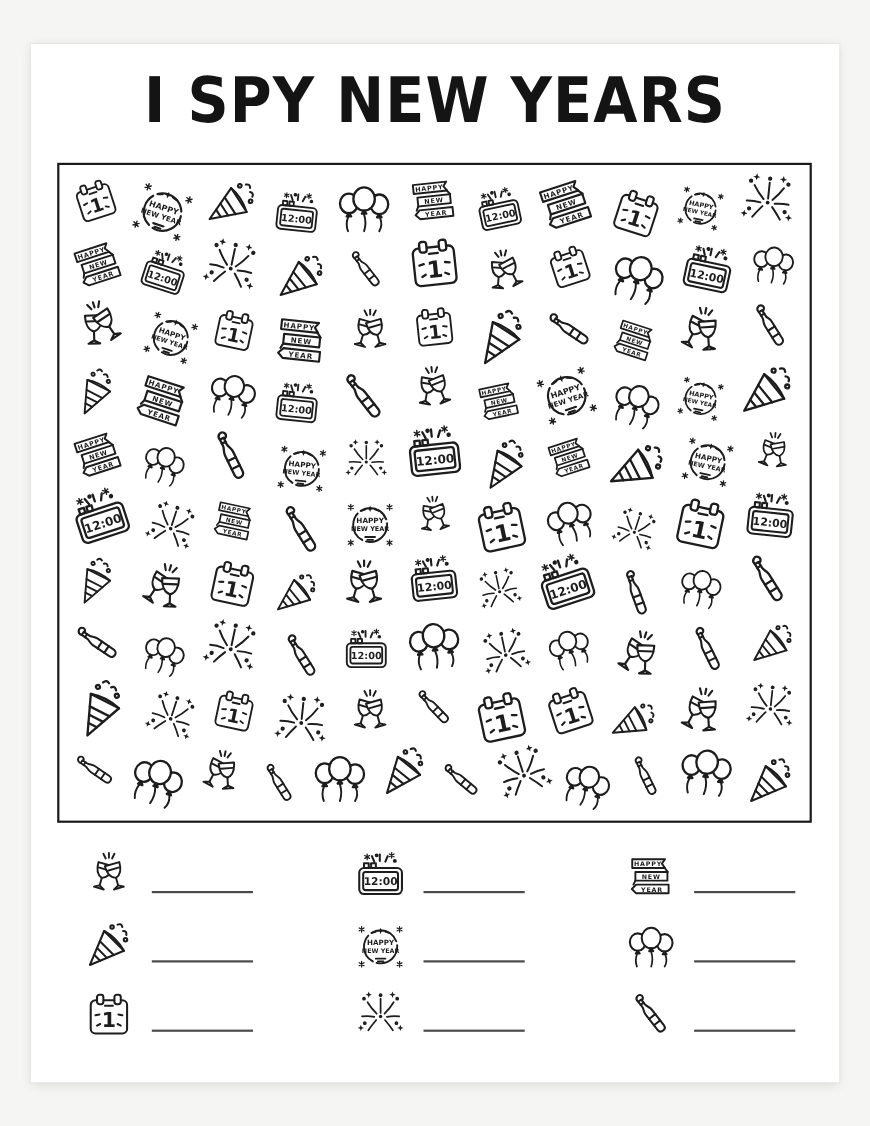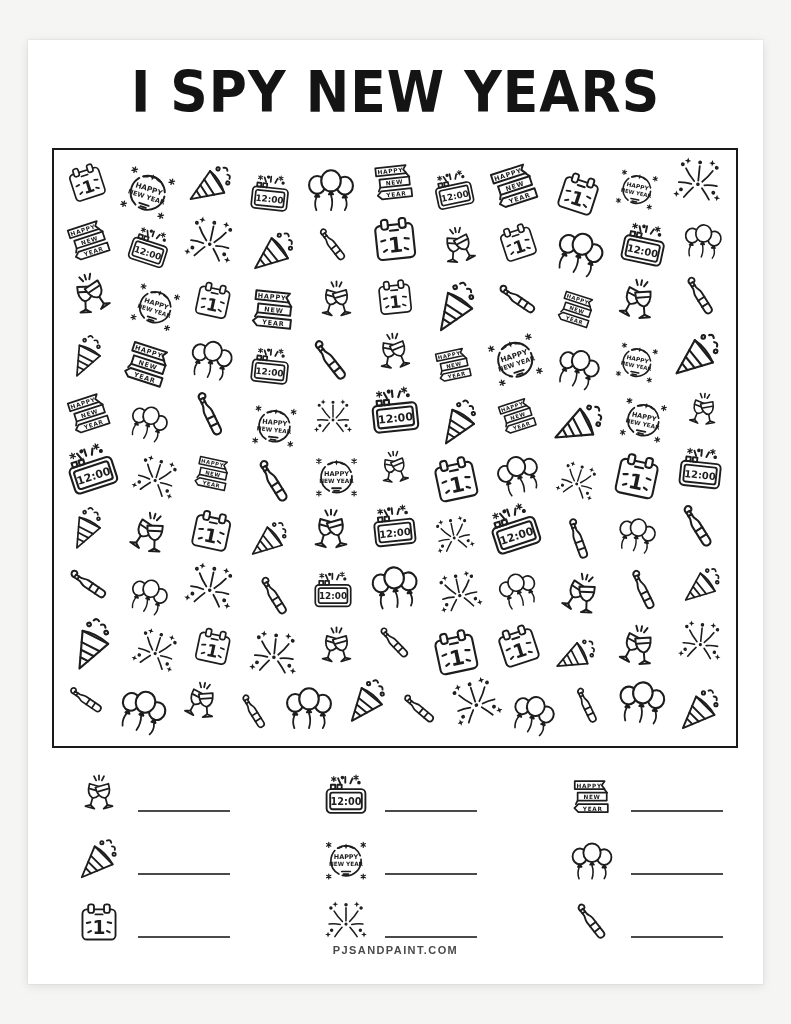--- a/index.html
+++ b/index.html
@@ -835,14 +835,13 @@
         </div>
         <div class="key-item">
           <svg viewBox="0 0 64 64">
             <use href="#sym-bottle"></use>
           </svg>
           <div class="blank"></div>
         </div>
       </div>
     </div>
 
-  <div class="footer">PJSANDPAINT.COM</div>
 </div>
 
 </body></html>

